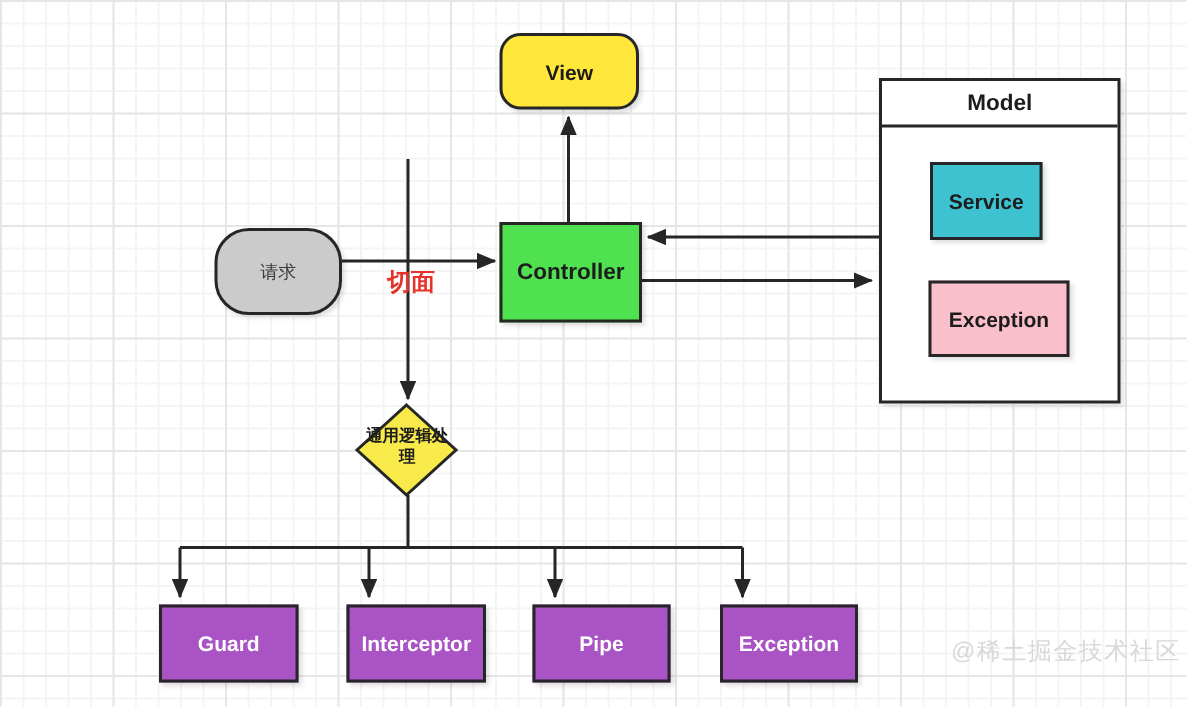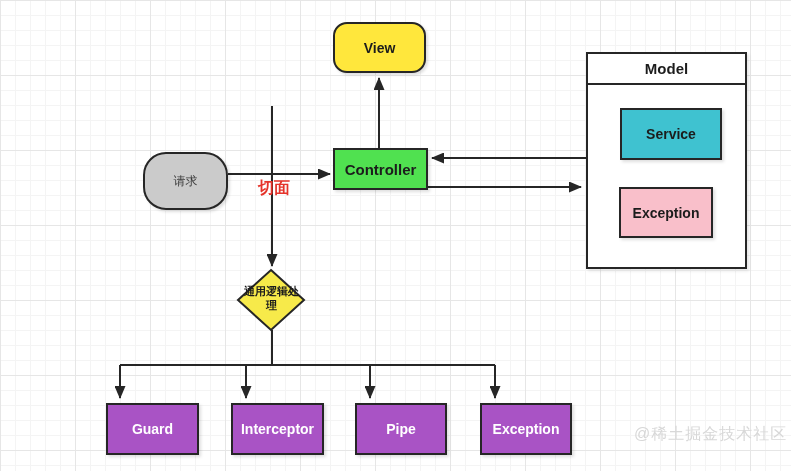--- a/index.html
+++ b/index.html
@@ -54,42 +54,42 @@
     font-weight: normal;
     font-size: 12px;
     color: #3c3c3c;
   }
   .view-box {
     left: 333px; top: 22px; width: 93px; height: 51px;
     background: #ffe73c;
     border-radius: 14px;
   }
   .controller-box {
-    left: 333px; top: 148px; width: 95px; height: 42px;
+    left: 333px; top: 148px; width: 95px; height: 67px;
     background: #50e150;
     font-size: 15px;
   }
   .model-box {
     left: 586px; top: 52px; width: 161px; height: 217px;
     background: #ffffff;
     display: block;
     box-shadow: 2px 2px 3px rgba(0,0,0,0.10);
   }
   .model-header {
     height: 31px;
     border-bottom: 2px solid #262626;
     display: flex;
     align-items: center;
     justify-content: center;
     font-weight: bold;
     font-size: 15px;
     color: #1c1c1c;
   }
   .service-box {
-    left: 620px; top: 108px; width: 102px; height: 52px;
+    left: 620px; top: 108px; width: 75px; height: 52px;
     background: #3fc2d0;
   }
   .repository-box {
     left: 619px; top: 187px; width: 94px; height: 51px;
     background: #f9bfca;
   }
   .purple-box {
     background: #a953c5;
     color: #ffffff;
     top: 403px; height: 52px; margin-left: 32px;

